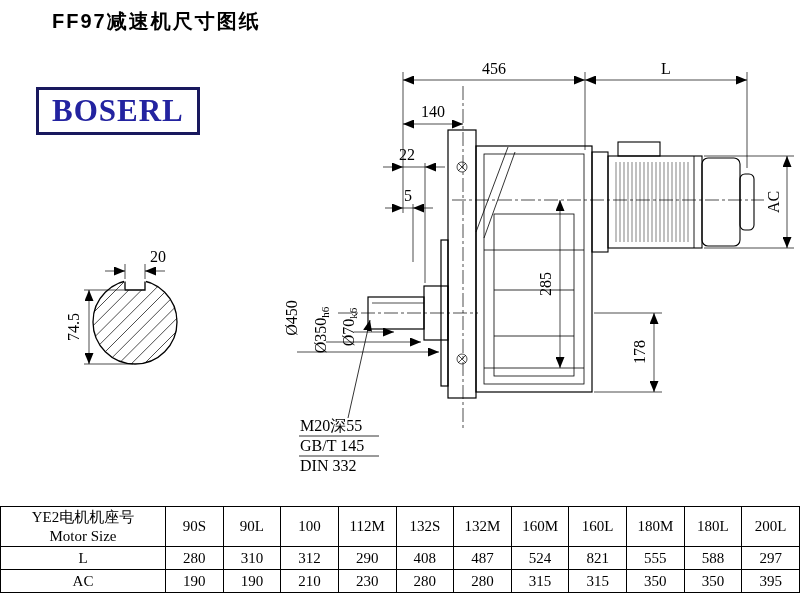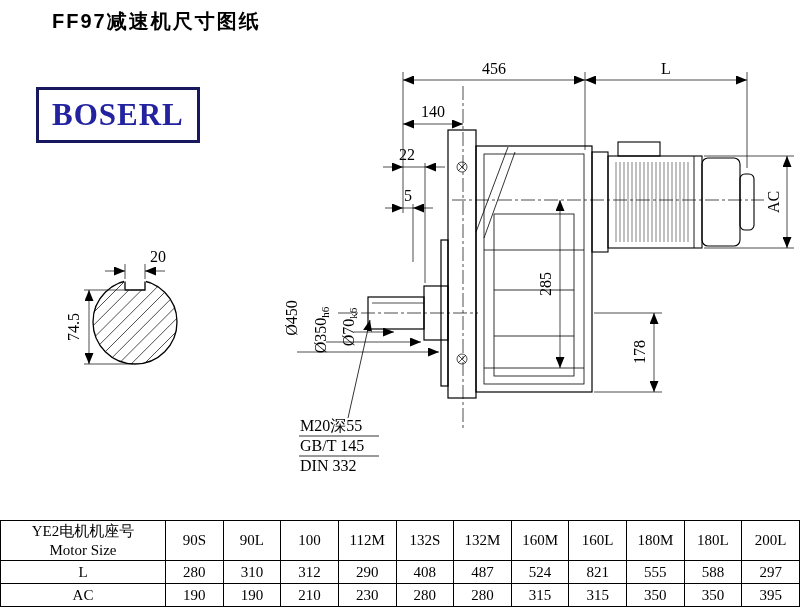--- a/index.html
+++ b/index.html
@@ -2,28 +2,28 @@
 <html><head>
 <meta charset="utf-8">
 <style>
   *{box-sizing:border-box;}
   html,body{margin:0;padding:0;}
   body{width:800px;height:616px;position:relative;background:#fff;overflow:hidden;
        font-family:"Liberation Serif",serif;color:#000;}
   .page-title{position:absolute;left:52px;top:8px;font-size:20px;font-weight:700;
        font-family:"Liberation Sans","DejaVu Sans",sans-serif;letter-spacing:2px;}
   .logo-box{position:absolute;left:36px;top:87px;border:3px solid #18185e;background:#fff;
-       padding:1px 13px;display:flex;align-items:center;height:56px;}
+       padding:1px 13px;display:flex;align-items:center;height:48px;}
   .logo-text{font-size:31px;font-weight:700;color:#2323a0;
        font-family:"Liberation Serif",serif;letter-spacing:1px;}
   svg.drawing{position:absolute;left:0;top:0;}
   svg.drawing text{font-family:"Liberation Serif",serif;font-size:16px;fill:#000;stroke:none;}
   svg.drawing .sub{font-size:11px;}
   #size-table{position:absolute;left:0;top:506px;width:800px;border-collapse:collapse;
-       table-layout:fixed;background:#fff;margin-top:14px;}
+       table-layout:fixed;background:#fff;}
   #size-table th,#size-table td{border:1px solid #000;text-align:center;vertical-align:middle;
        font-weight:400;font-size:15px;font-family:"Liberation Serif",serif;padding:0;height:23px;}
   #size-table .header-row th{height:40px;}
   #size-table .header-row th:first-child div{line-height:19px;}
 </style>
 </head>
 <body>
 
 <div class="page-title">FF97减速机尺寸图纸</div>
 

